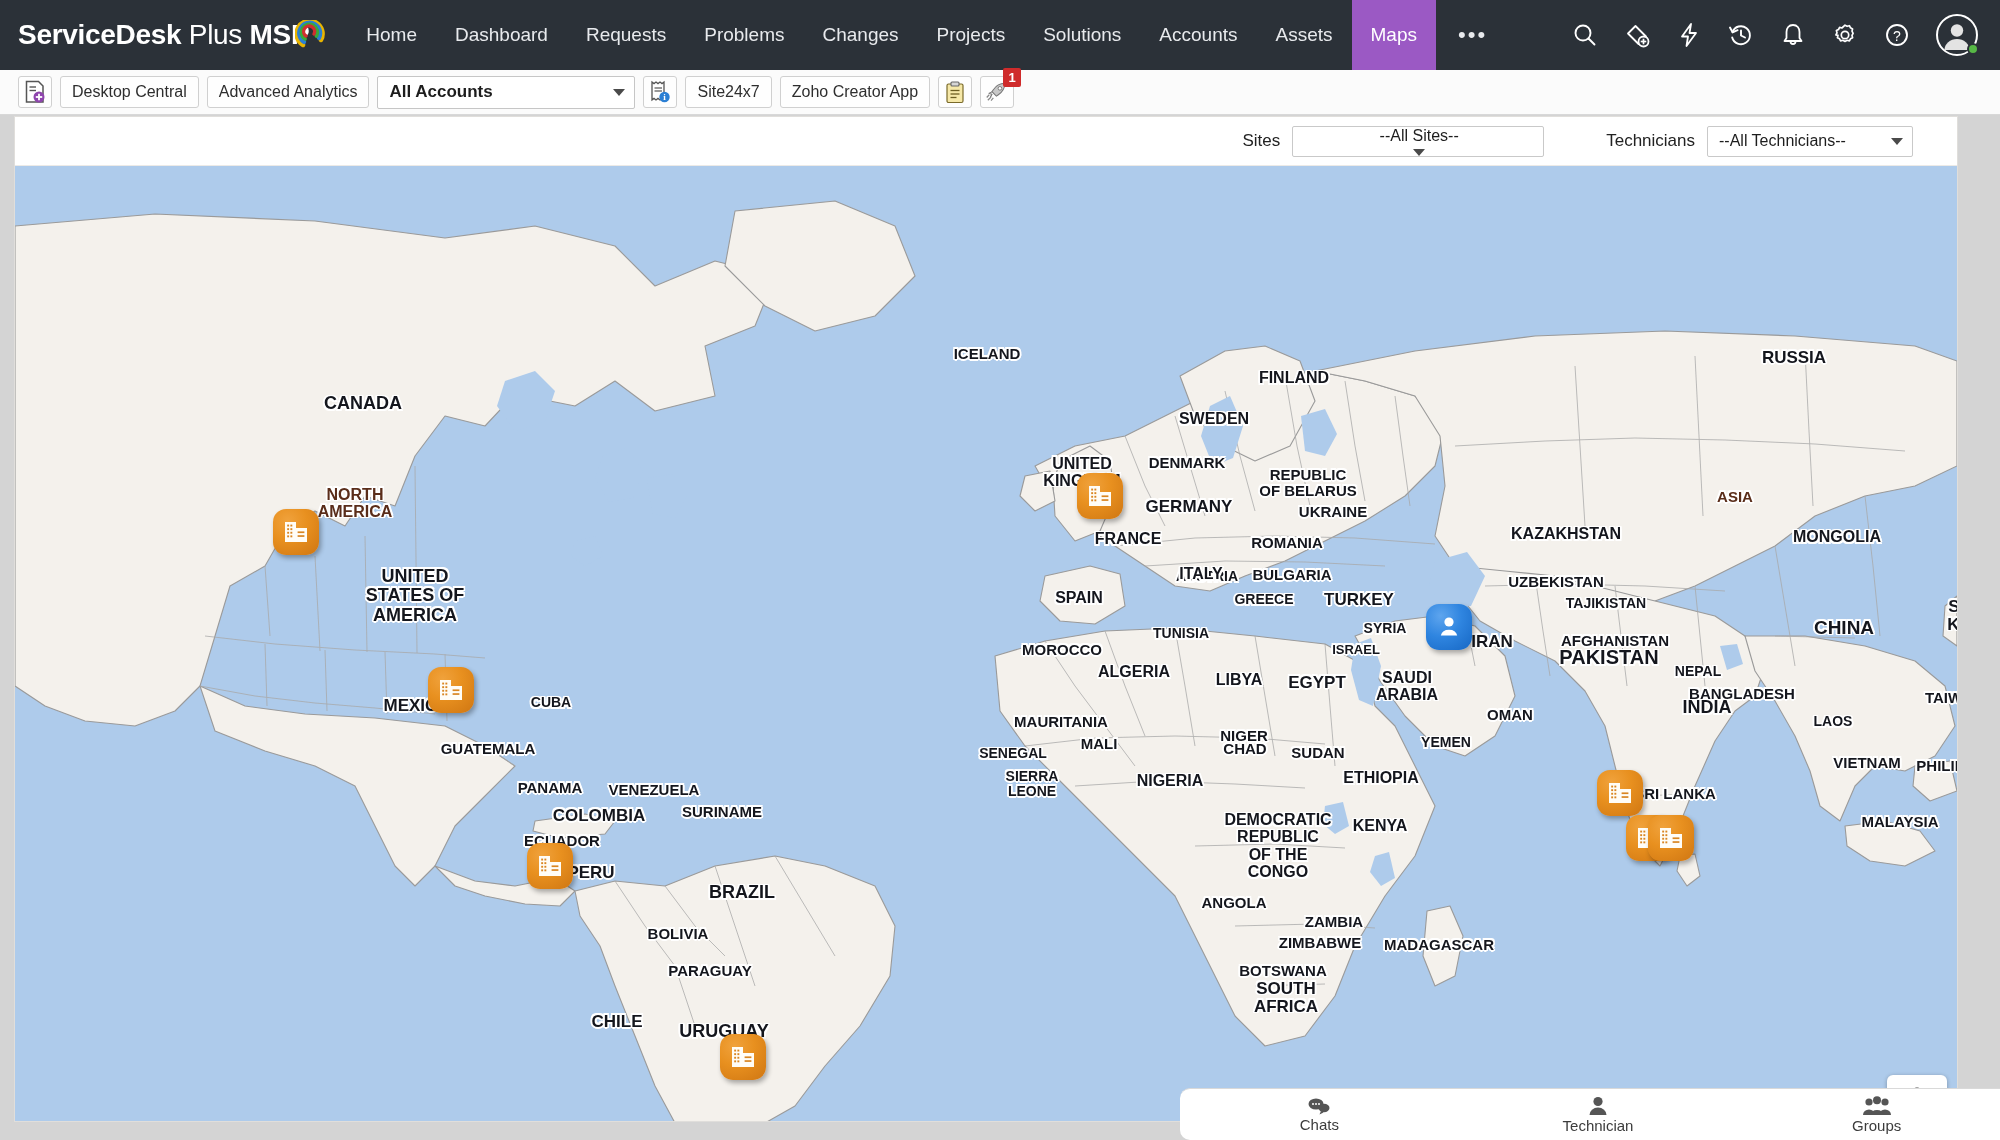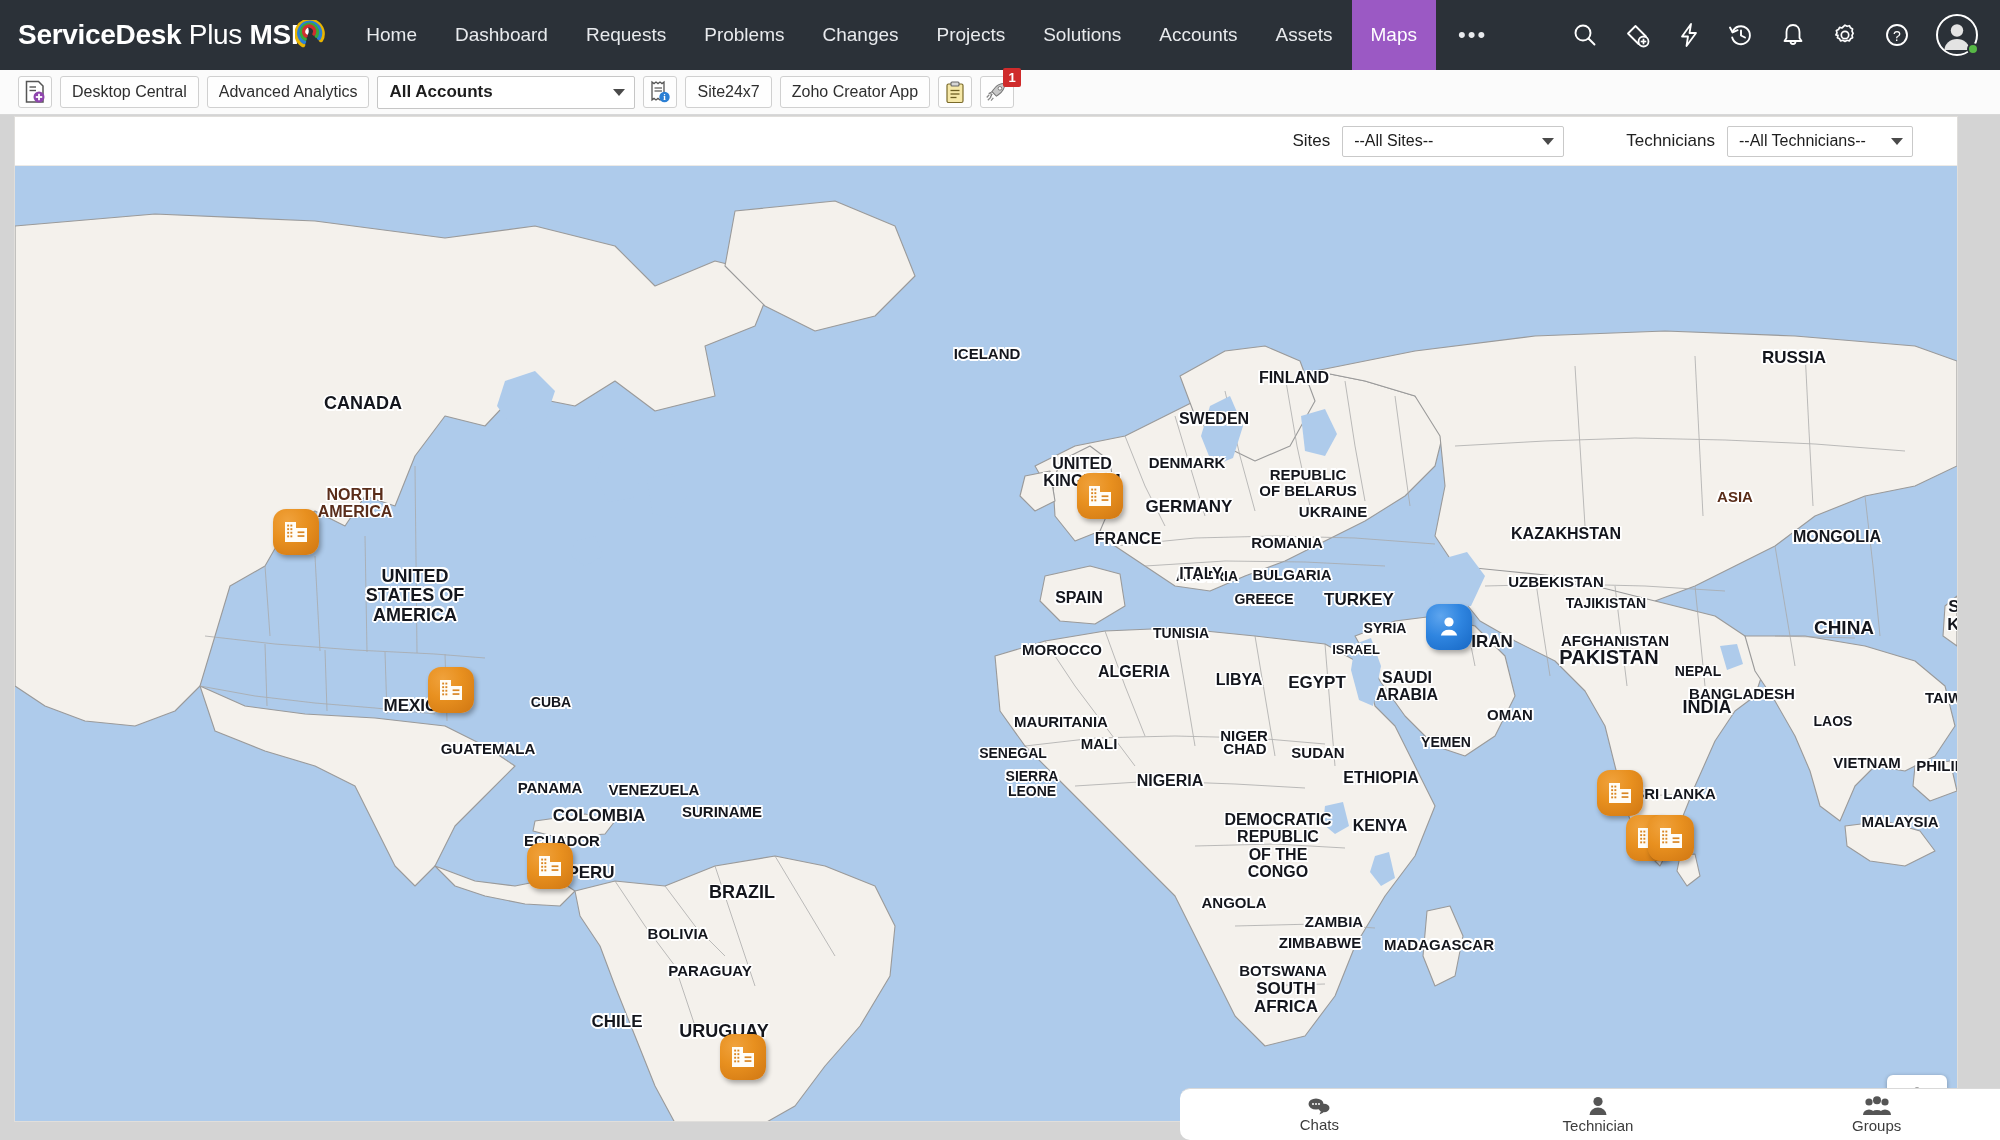--- a/index.html
+++ b/index.html
@@ -118,22 +118,22 @@
   }
   .filter { display: flex; align-items: center; margin-left: 62px; }
   .filter .flabel { font-size: 17px; color: #222; margin-right: 12px; white-space: nowrap; }
   .fselect {
     height: 31px; background: #fff;
     border: 1px solid #c9c9c9; border-radius: 2px;
     display: flex; align-items: center; justify-content: space-between;
     padding: 0 9px 0 11px; cursor: pointer;
   }
   .fselect .fval { font-size: 16px; color: #1d1d1d; }
-  #sites-select { width: 222px; }
-  #tech-select { width: 186px; gap: 20px; }
+  #sites-select { width: 252px; flex-direction: column; }
+  #tech-select { width: 206px; gap: 20px; }
 
   
   #map {
     position: absolute; top: 49px; left: 0;
     width: 1942px; height: 957px;
     background: #aecbeb;
     overflow: hidden;
   }
   #map svg.landmass { position:absolute; top:0; left:0; }
   .mlabel {

